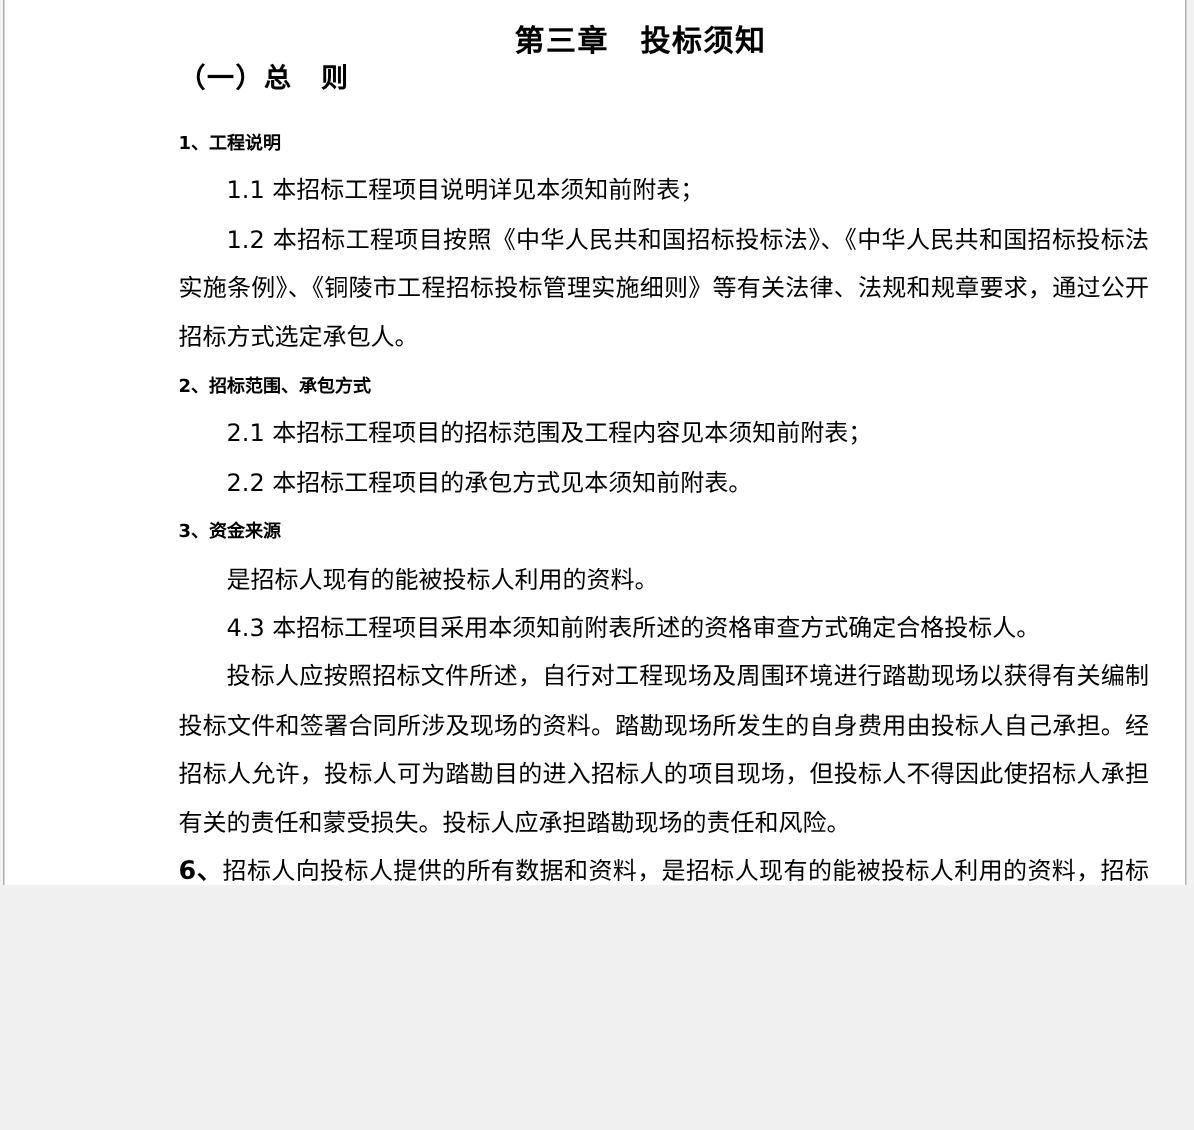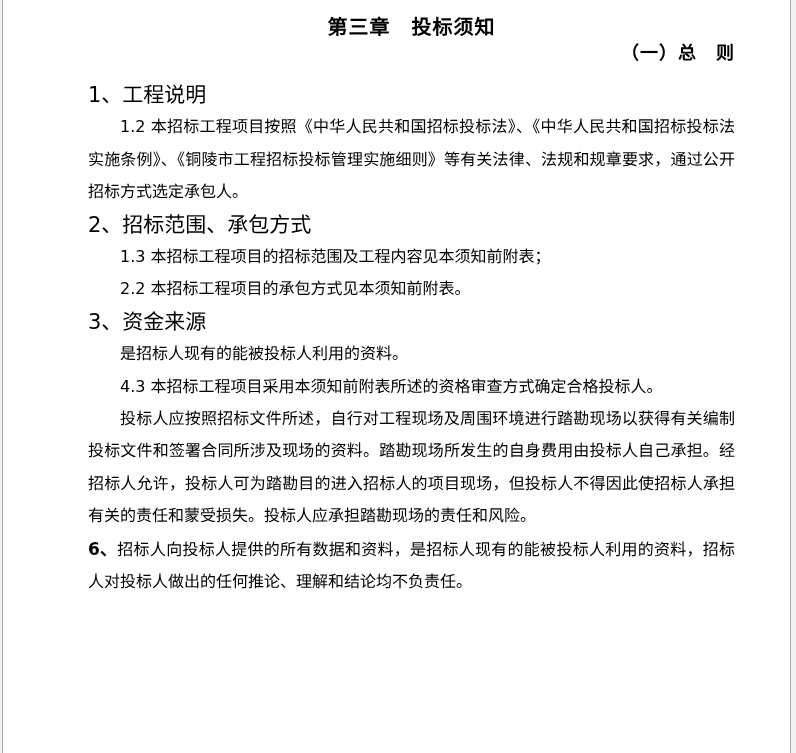--- a/index.html
+++ b/index.html
@@ -4,25 +4,26 @@
 <style>
   html, body {
     margin: 0;
     padding: 0;
     background: #f0f0f0;
     font-family: "DejaVu Sans", "Liberation Sans", sans-serif;
   }
   .page {
     position: relative;
     width: 796px;
-    height: 753px;
+    height: 590px;
     background: #ffffff;
     color: #000000;
     overflow: hidden;
     box-sizing: border-box;
+    padding-left: 31px;
   }
   .page-edge {
     position: absolute;
     top: 0;
     bottom: 0;
     width: 1px;
     background: #b0b0b0;
   }
   .page-edge.left  { left: 2px; }
   .page-edge.right { left: 790px; }
@@ -38,41 +39,41 @@
   .doc-title {
     margin: 14px 61px 0 88px;
     text-align: center;
     font-size: 20px;
     line-height: 26px;
     font-weight: bold;
     letter-spacing: 1px;
   }
   .doc-subtitle {
     margin: 0 61px 0 88px;
-    text-align: right;
+    text-align: left;
     font-size: 18px;
     line-height: 26px;
     font-weight: bold;
     letter-spacing: 1px;
   }
   .doc-body {
     margin: 13px 61px 0 88px;
     width: 647px;
     font-size: 16px;
     line-height: 32.4px;
     text-align: justify;
     text-justify: inter-ideograph;
   }
   .doc-body p {
     margin: 0;
     padding: 0;
   }
   .sec-heading {
-    font-weight: normal;
-    font-size: 21px;
+    font-weight: bold;
+    font-size: 12px;
     text-align: left;
   }
   .sec-item {
     text-indent: 2em;
   }
   .sec-flush {
     text-indent: 0;
   }
   .sec-flush .lead {
     font-weight: bold;
@@ -87,23 +88,24 @@
   <div class="page-edge left"></div>
   <div class="edge-sliver right"></div>
   <div class="page-edge right"></div>
 
   <div class="doc-title">第三章　投标须知</div>
 
   <div class="doc-subtitle">（一）总　则</div>
 
   <div class="doc-body" id="doc-body">
       <p class="sec-heading">1、工程说明</p>
+      <p class="sec-item">1.1 本招标工程项目说明详见本须知前附表；</p>
       <p class="sec-item">1.2 本招标工程项目按照《中华人民共和国招标投标法》、《中华人民共和国招标投标法实施条例》、《铜陵市工程招标投标管理实施细则》等有关法律、法规和规章要求，通过公开招标方式选定承包人。</p>
       <p class="sec-heading">2、招标范围、承包方式</p>
-      <p class="sec-item">1.3 本招标工程项目的招标范围及工程内容见本须知前附表；</p>
+      <p class="sec-item">2.1 本招标工程项目的招标范围及工程内容见本须知前附表；</p>
       <p class="sec-item">2.2 本招标工程项目的承包方式见本须知前附表。</p>
       <p class="sec-heading">3、资金来源</p>
       <p class="sec-item">是招标人现有的能被投标人利用的资料。</p>
       <p class="sec-item">4.3 本招标工程项目采用本须知前附表所述的资格审查方式确定合格投标人。</p>
       <p class="sec-item">投标人应按照招标文件所述，自行对工程现场及周围环境进行踏勘现场以获得有关编制投标文件和签署合同所涉及现场的资料。踏勘现场所发生的自身费用由投标人自己承担。经招标人允许，投标人可为踏勘目的进入招标人的项目现场，但投标人不得因此使招标人承担有关的责任和蒙受损失。投标人应承担踏勘现场的责任和风险。</p>
       <p class="sec-flush"><span class="lead">6、</span><span>招标人向投标人提供的所有数据和资料，是招标人现有的能被投标人利用的资料，招标人对投标人做出的任何推论、理解和结论均不负责任。</span></p>
     </div>
 </div>
 
 </body></html>

